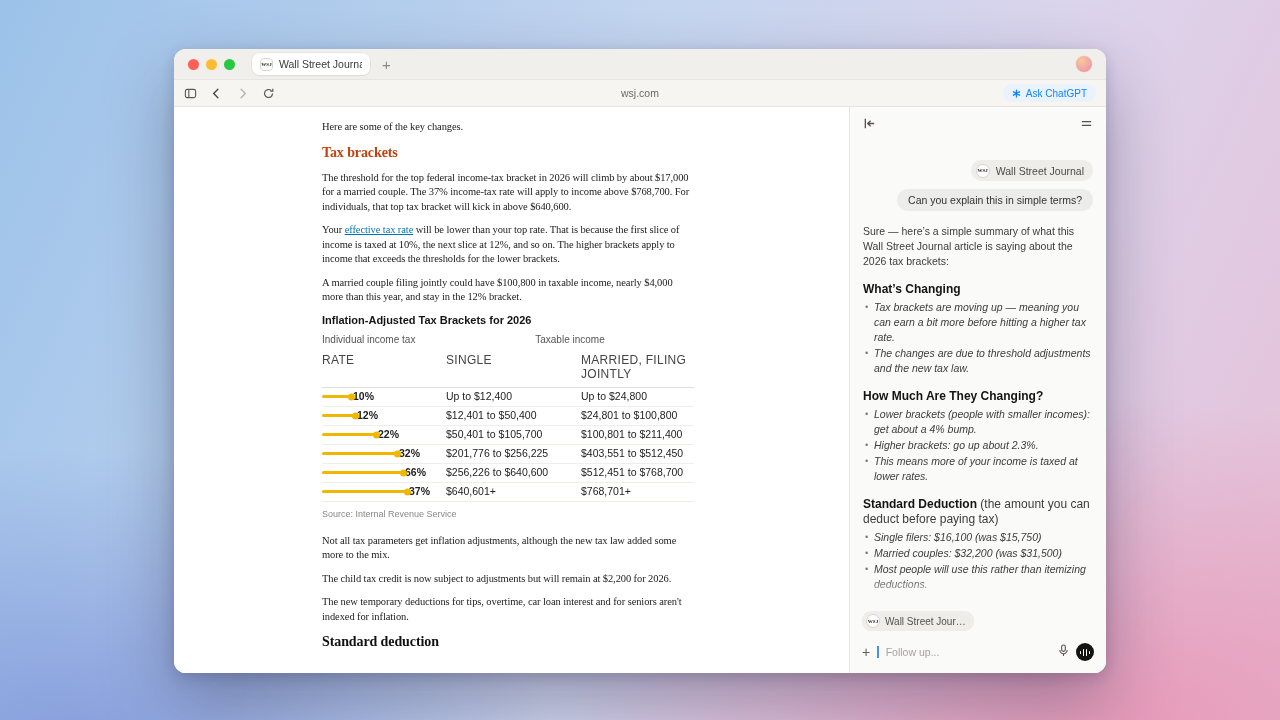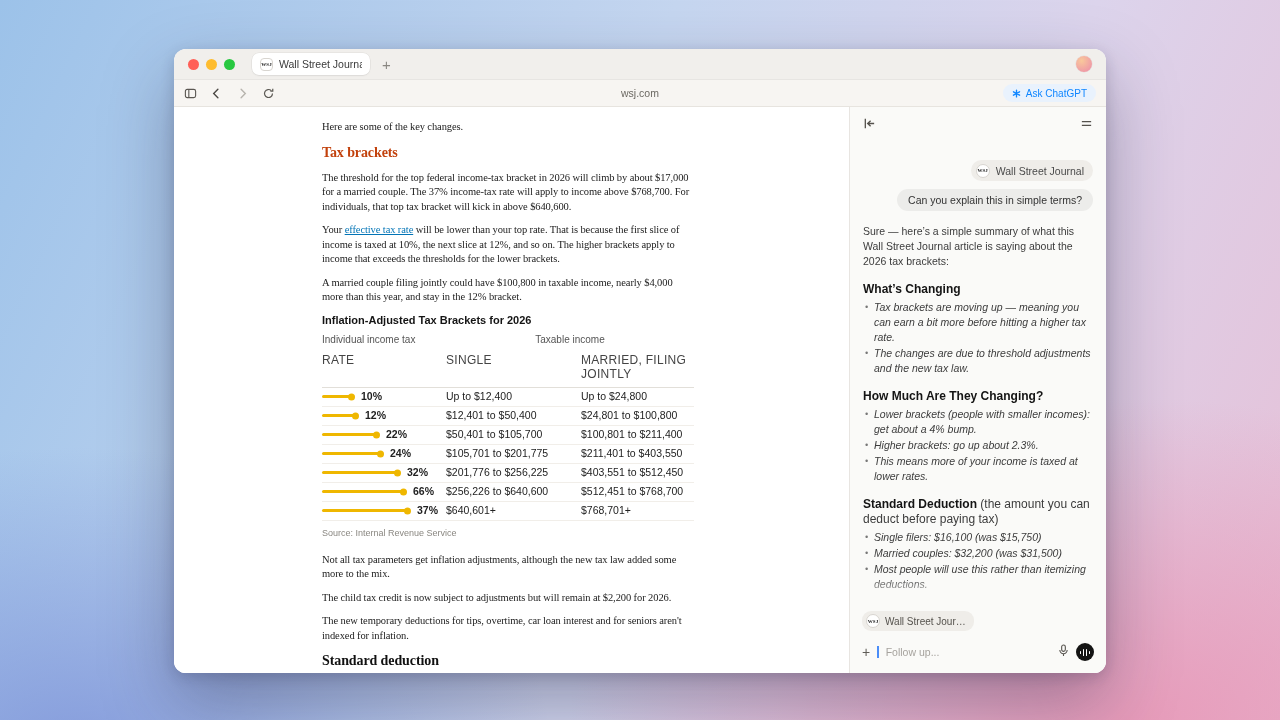--- a/index.html
+++ b/index.html
@@ -94,21 +94,21 @@
     display: flex; align-items: center; height: 19px; font-size: 10.5px; color: #222;
     border-bottom: 1px solid #f1eee9;
   }
   .trow:last-child { border-bottom: none; }
   .ratecell { display: flex; align-items: center; }
   .bar { height: 3px; background: var(--bar-color, #efb700); border-radius: 2px; position: relative; }
   .bar::after {
     content: ""; position: absolute; right: -3px; top: 50%; transform: translateY(-50%);
     width: 7px; height: 7px; border-radius: 50%; background: var(--bar-color, #efb700);
   }
-  .pct { font-weight: bold; font-size: 10.5px; margin-left: 9px; }
+  .pct { font-weight: bold; font-size: 10.5px; margin-left: 1px; }
   .source { margin-top: 7px; font-size: 9px; color: #8a8781; line-height: 11px; }
   .after-chart { margin-top: 14px; }
 
   
   .chat {
     width: 257px; flex: none; background: #fafaf8; border-left: 1px solid #e8e5e1;
     display: flex; flex-direction: column;
   }
   .chat-header { height: 36px; flex: none; display: flex; justify-content: space-between; align-items: center; padding: 0 13px; }
   .chat-scroll { flex: 1; overflow: hidden; padding: 0 13px; position: relative; display: flex; flex-direction: column; }
@@ -250,28 +250,20 @@
             <div class="trow">
               <span class="c1 ratecell">
                   <span class="bar" style="width: 55px;"></span>
                   <span class="pct">22%</span>
                 </span>
               <span class="c2">$50,401 to $105,700</span>
               <span class="c3">$100,801 to $211,400</span>
             </div>
             <div class="trow">
               <span class="c1 ratecell">
-                  <span class="bar" style="width: 59px;"></span>
-                  <span class="pct">24%</span>
-                </span>
-              <span class="c2">$105,701 to $201,775</span>
-              <span class="c3">$211,401 to $403,550</span>
-            </div>
-            <div class="trow">
-              <span class="c1 ratecell">
                   <span class="bar" style="width: 76px;"></span>
                   <span class="pct">32%</span>
                 </span>
               <span class="c2">$201,776 to $256,225</span>
               <span class="c3">$403,551 to $512,450</span>
             </div>
             <div class="trow">
               <span class="c1 ratecell">
                   <span class="bar" style="width: 82px;"></span>
                   <span class="pct">66%</span>

